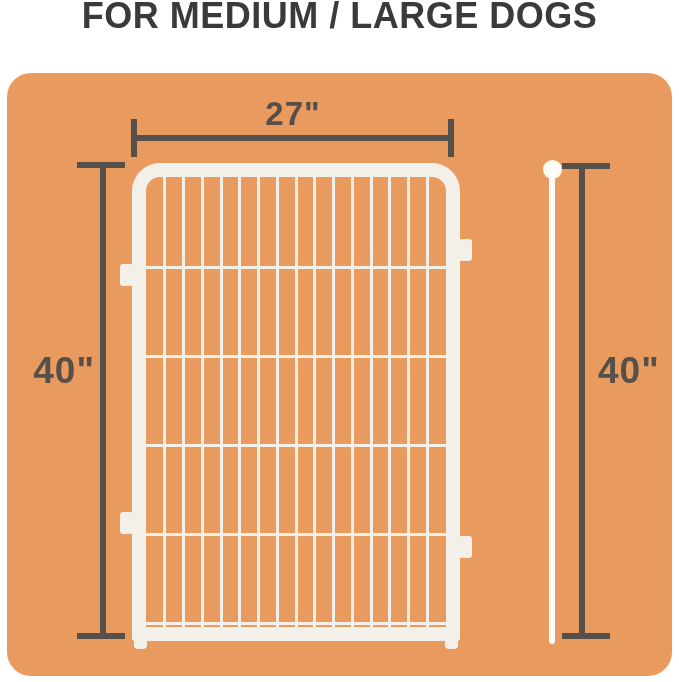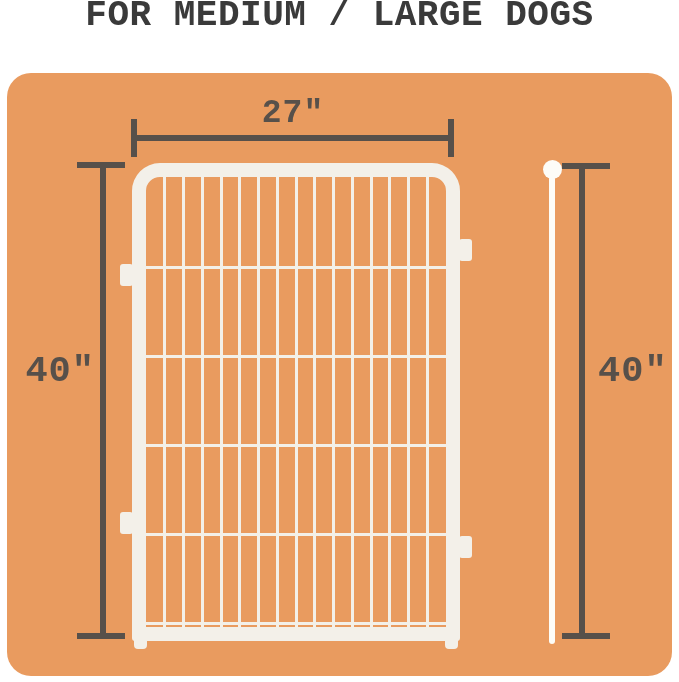--- a/index.html
+++ b/index.html
@@ -5,21 +5,21 @@
   :root{
     --orange:#e99b5f;
     --dim:#57504a;
     --title:#3a3a3a;
     --fence:#f3f0e9;
     --pole:#fdfcf7;
   }
   html,body{margin:0;padding:0;background:#ffffff;}
   .stage{
     position:relative;width:679px;height:682px;background:#ffffff;
-    font-family:Liberation Mono, monospace;overflow:hidden;
+    font-family:Liberation Sans, sans-serif;overflow:hidden;
   }
   .title{
     position:absolute;top:-4px;left:0;width:100%;text-align:center;
     font-size:36px;line-height:40px;font-weight:bold;letter-spacing:.5px;
     color:var(--title);
   }
   .card{
     position:absolute;left:7px;top:73px;width:665px;height:603px;
     background:var(--orange);border-radius:24px;
   }

